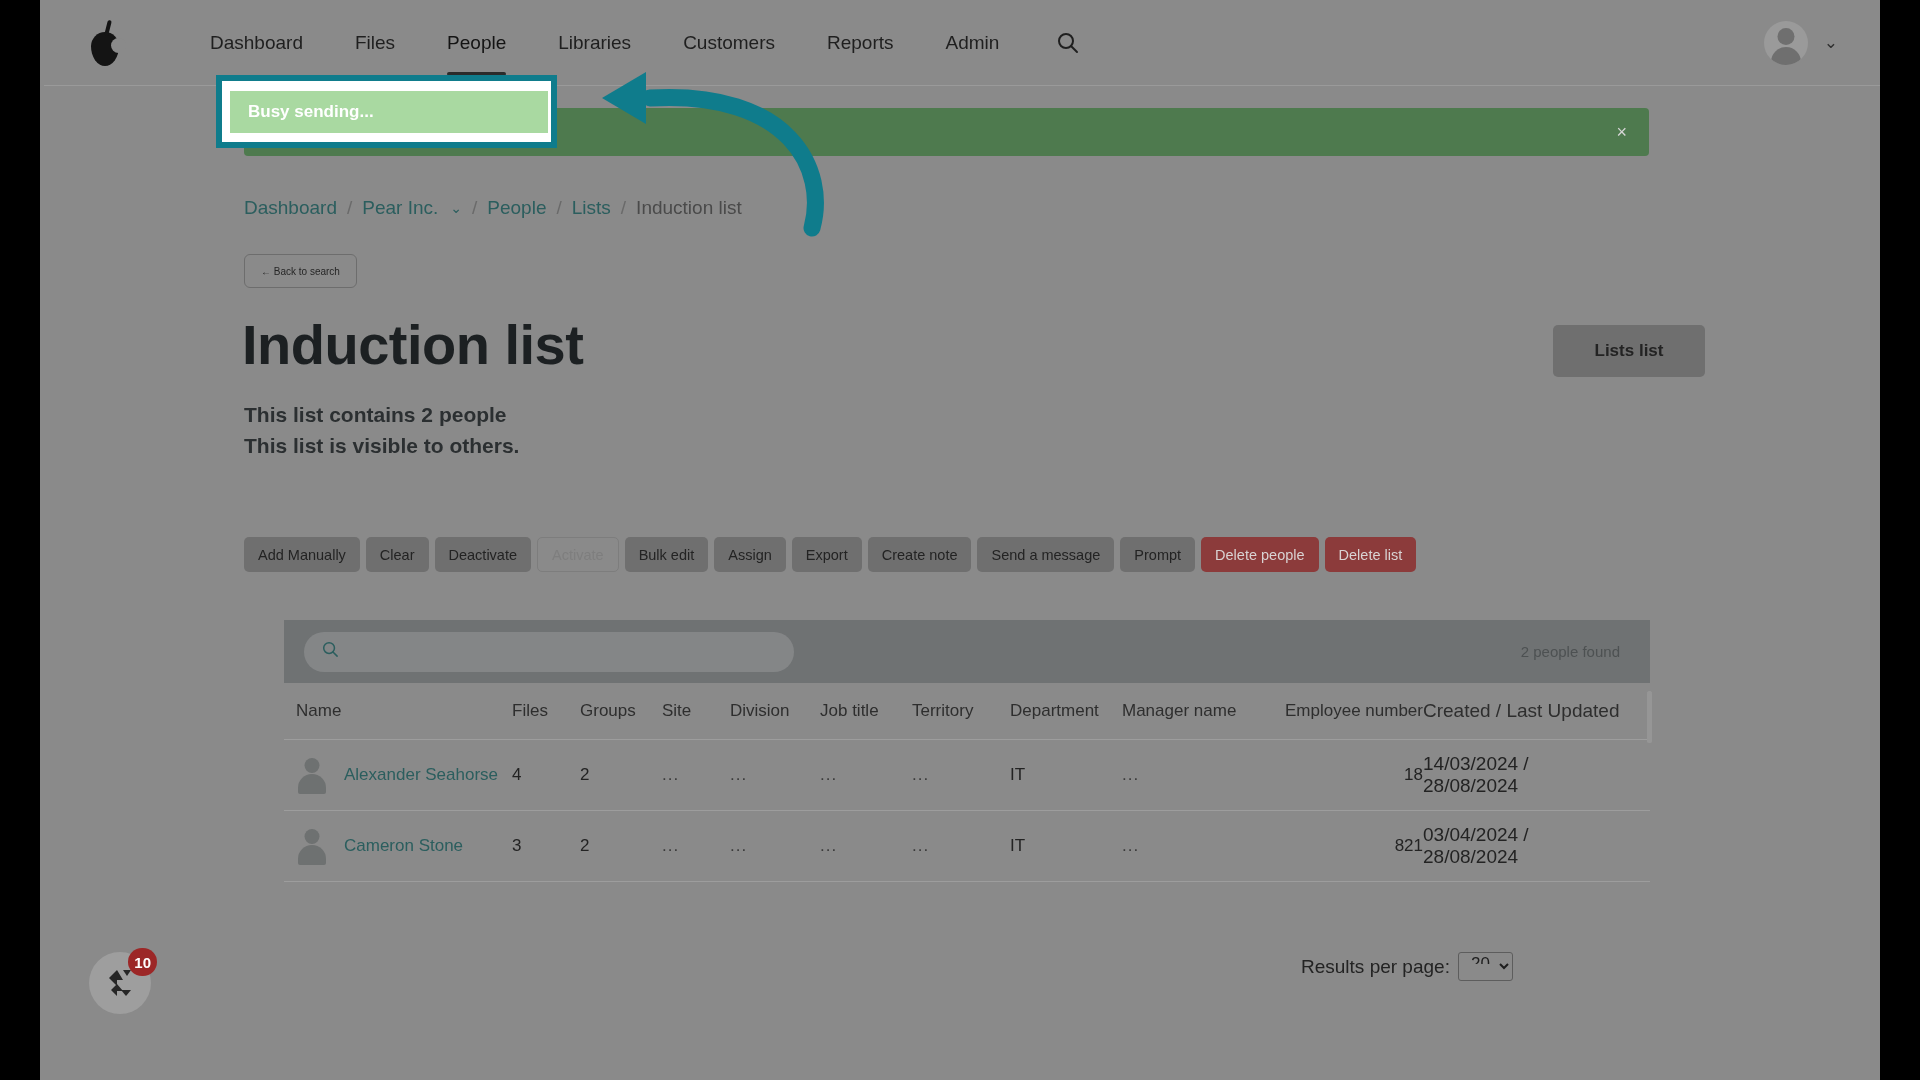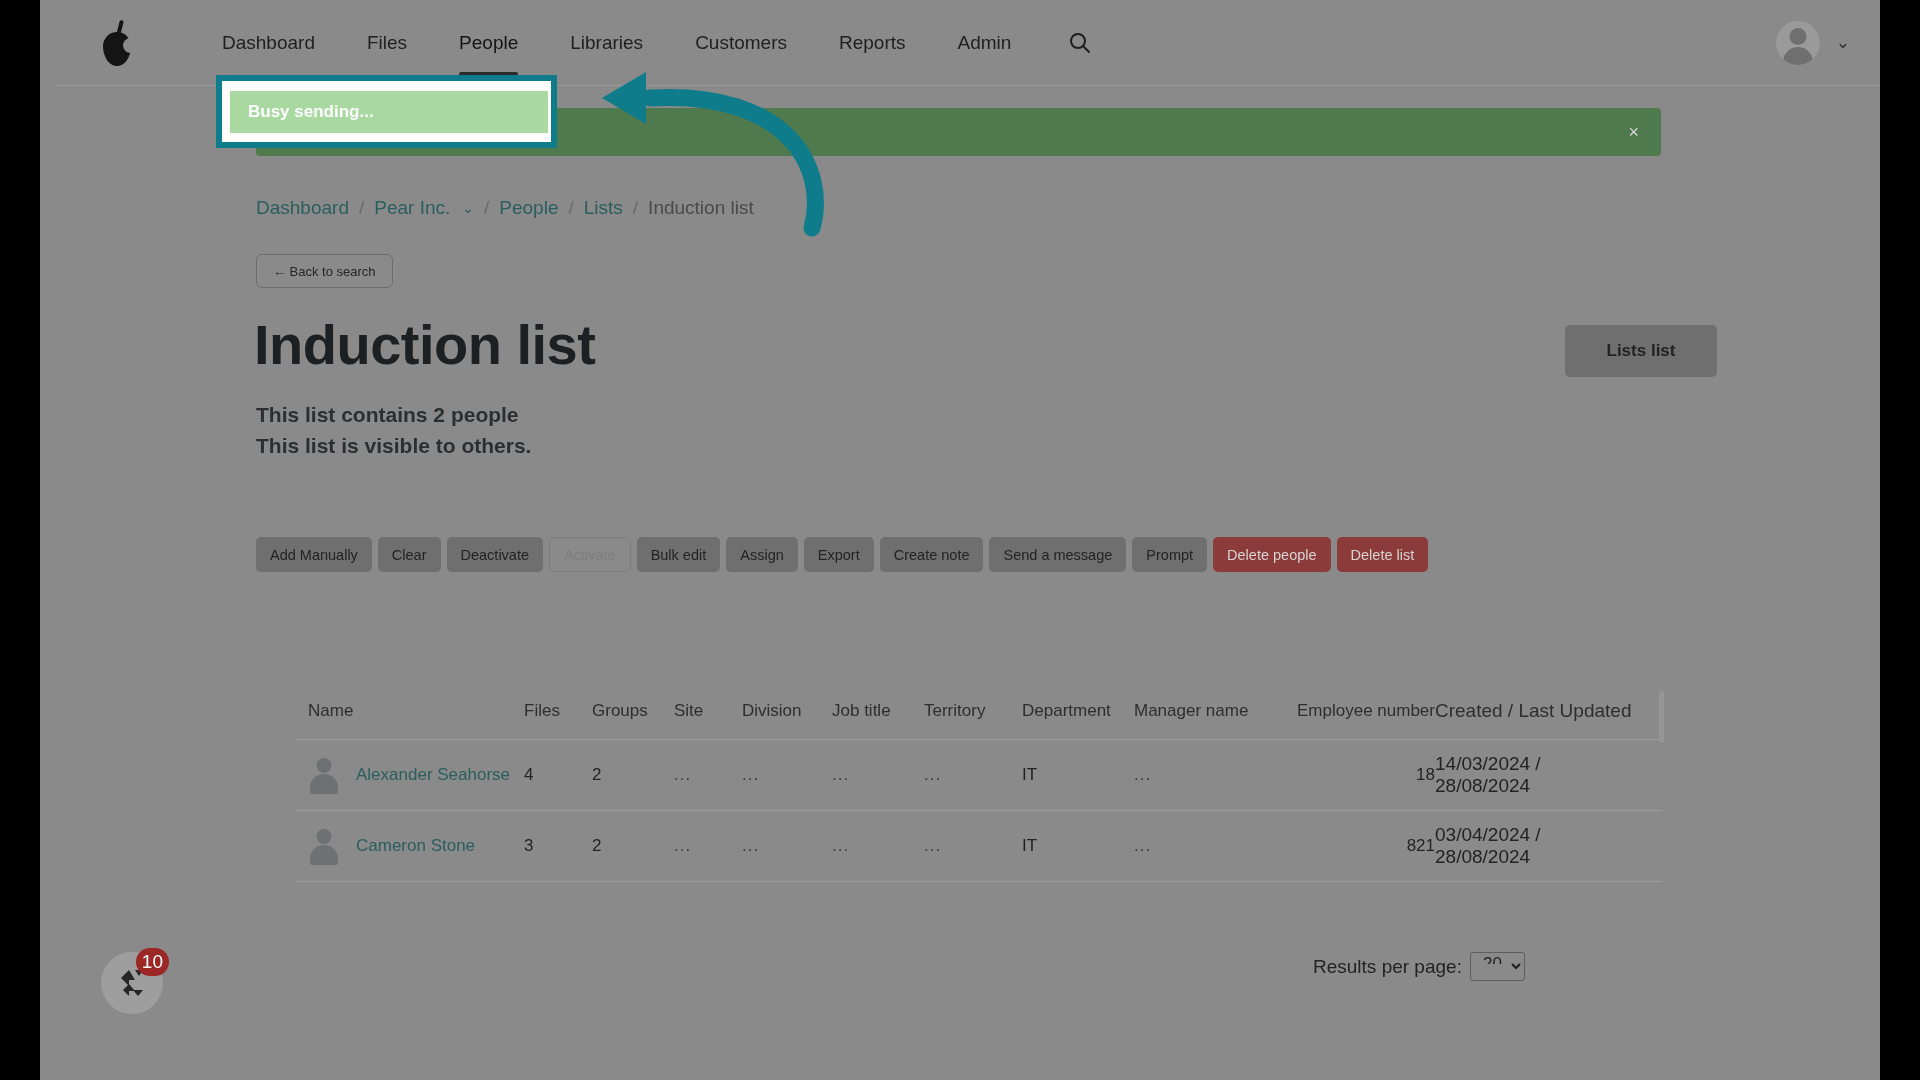--- a/index.html
+++ b/index.html
@@ -16,21 +16,21 @@
   }
   
   #viewport {
     position: absolute;
     left: 40px; top: 0;
     width: 1840px; height: 1080px;
     background: #8a8a8a;     
     overflow: hidden;
   }
   #page {
-    position: absolute; left: 16px; top: 0;
+    position: absolute; left: 4px; top: 0;
     width: 1840px; height: 792px;
   }
 
   
   .topnav {
     position: absolute; left: 0; top: 0;
     width: 1840px; height: 86px;
     background: #8a8a8a;
     border-bottom: 1px solid #9a9a9a;
     display: flex; align-items: center;
@@ -117,21 +117,21 @@
   .crumb.current { color: #4a4a4a; cursor: default; }
   .crumb-sep { color: #6a6a6a; }
   .crumb-caret { font-size: 14px; color: #2b5e5e; margin-left: 2px; }
 
   
   .back-btn {
     position: absolute; left: 200px; top: 254px;
     height: 34px; padding: 0 16px;
     display: flex; align-items: center;
     border: 1px solid #6d6d6d; border-radius: 6px;
-    background: transparent; color: #262626; font-size: 13px;
+    background: transparent; color: #262626; font-size: 10px;
     cursor: pointer; white-space: nowrap;
   }
 
   
   .page-title {
     position: absolute; left: 198px; top: 312px;
     font-size: 56px; font-weight: bold; color: #1c2022;
     letter-spacing: -0.5px;
   }
   .sub1 { position: absolute; left: 200px; top: 403px; font-size: 21px; font-weight: bold; color: #2b2f31; }
@@ -244,21 +244,21 @@
   .chat {
     position: absolute; left: 45px; top: 952px;
     width: 62px; height: 62px; border-radius: 50%;
     background: #9e9e9e; cursor: pointer;
     display: flex; align-items: center; justify-content: center;
   }
   .chat-badge {
     position: absolute; right: -6px; top: -4px;
     min-width: 28px; height: 28px; padding: 0 6px;
     background: #9c2727; color: #fff;
-    border-radius: 14px; font-size: 19px; font-weight: normal;
+    border-radius: 14px; font-size: 15px; font-weight: bold;
     display: flex; align-items: center; justify-content: center;
   }
 
   
   .hl-box {
     position: absolute; left: 176px; top: 75px;
     width: 341px; height: 73px;
     border: 6px solid #0f7c8c;
     background: #ffffff;
     box-sizing: border-box;
@@ -345,20 +345,32 @@
      <button class="act">Bulk edit</button>
      <button class="act">Assign</button>
      <button class="act">Export</button>
      <button class="act">Create note</button>
      <button class="act">Send a message</button>
      <button class="act">Prompt</button>
      <button class="act danger">Delete people</button>
      <button class="act danger">Delete list</button>
    </div>
 
+   <div class="searchbar">
+     <div class="search-field">
+       <span>
+         <svg width="17" height="17" viewBox="0 0 18 18">
+           <circle cx="7.5" cy="7.5" r="5.7" fill="none" stroke="#2b5e5e" stroke-width="1.6"></circle>
+           <line x1="11.6" y1="11.6" x2="16" y2="16" stroke="#2b5e5e" stroke-width="1.6" stroke-linecap="round"></line>
+         </svg>
+       </span>
+       <input class="search-input" type="text" placeholder="" style="">
+     </div>
+     <div class="found">2 people found</div>
+   </div>
 
    <div class="table">
      <div class="thead">
        <div class="c-name th">Name</div>
        <div class="c-files th">Files</div>
        <div class="c-groups th">Groups</div>
        <div class="c-site th">Site</div>
        <div class="c-div th">Division</div>
        <div class="c-job th">Job title</div>
        <div class="c-terr th">Territory</div>

